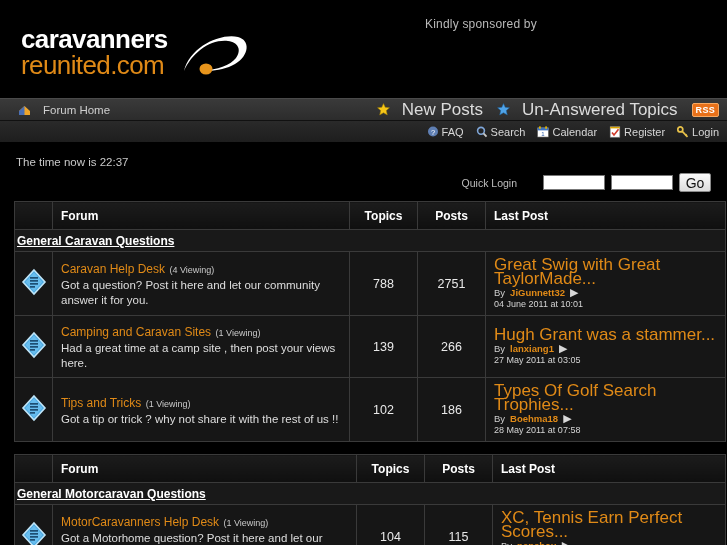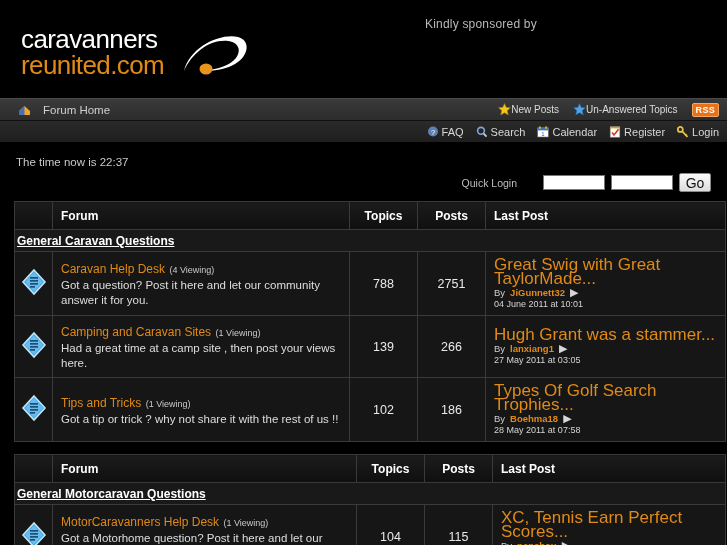--- a/index.html
+++ b/index.html
@@ -13,21 +13,21 @@
 
   
   .banner { position: relative; height: 98px; background:#000; }
   .sponsor {
     position: absolute; left: 425px; top: 17px;
     font-size: 12px; color:#b9b9b9; letter-spacing:.2px;
   }
   .logo { position: absolute; left: 21px; top: 27px; }
   .logo-line1 {
     font-size: 26px; color:#ffffff; letter-spacing:-0.6px;
-    line-height: 25px; font-weight: 400;
+    line-height: 25px; font-weight: 700;
   }
   .logo-line2 {
     font-size: 26px; color:#e08a17; letter-spacing:-0.6px;
     line-height: 26px; font-weight: 400;
   }
   .swoosh { position:absolute; left:180px; top:31px; }
 
   
   .navwrap { width:727px; }
   .navrow1 {
@@ -37,21 +37,21 @@
   }
   .navrow2 {
     height: 22px; background: linear-gradient(#2a2a2a,#1e1e1e);
     border-bottom:1px solid #000;
     display:flex; align-items:center; justify-content:flex-end;
     padding-right: 8px; position:relative;
   }
   .forum-home { display:flex; align-items:center; gap:12px; padding-left:18px; }
   .forum-home .lbl { font-size:11.5px; color:#cfcfcf; }
   .nav-right { margin-left:auto; display:flex; align-items:center; gap:14px; padding-right:8px; }
-  .nav-item { display:flex; align-items:center; gap:0; font-size:10px; color:#dcdcdc; cursor:pointer; }
+  .nav-item { display:flex; align-items:center; gap:12px; font-size:17px; color:#dcdcdc; cursor:pointer; }
   .nav-item2 { display:flex; align-items:center; gap:3px; font-size:11px; color:#d7d7d7; cursor:pointer; margin-left:12px; }
   .rss-badge {
     background:#e8711a; color:#fff; font-size:9px; font-weight:bold;
     padding:1px 3px 1px 3px; border:1px solid #f7a860; border-radius:2px;
     letter-spacing:.3px; line-height:10px;
   }
 
   
   .midbar { position:relative; height:58px; }
   .timenow { position:absolute; left:16px; top:13px; font-size:11.5px; color:#c9c9c9; }

